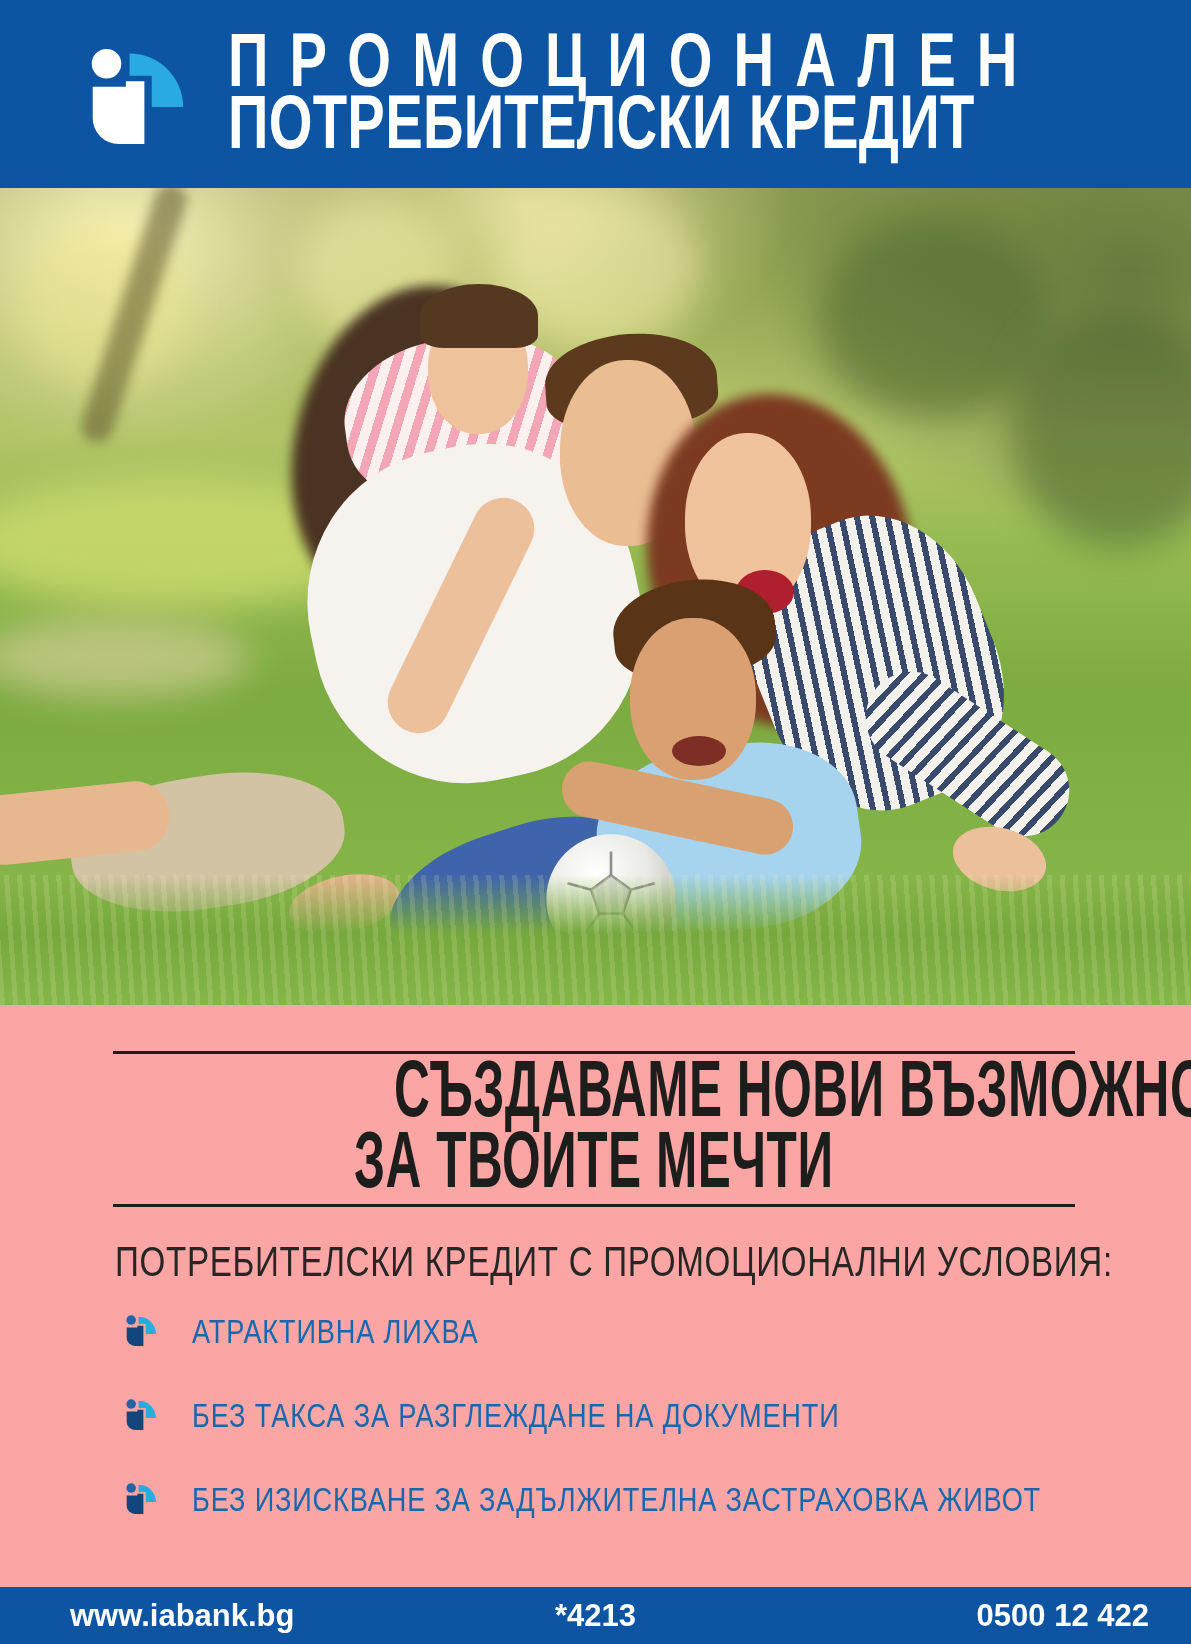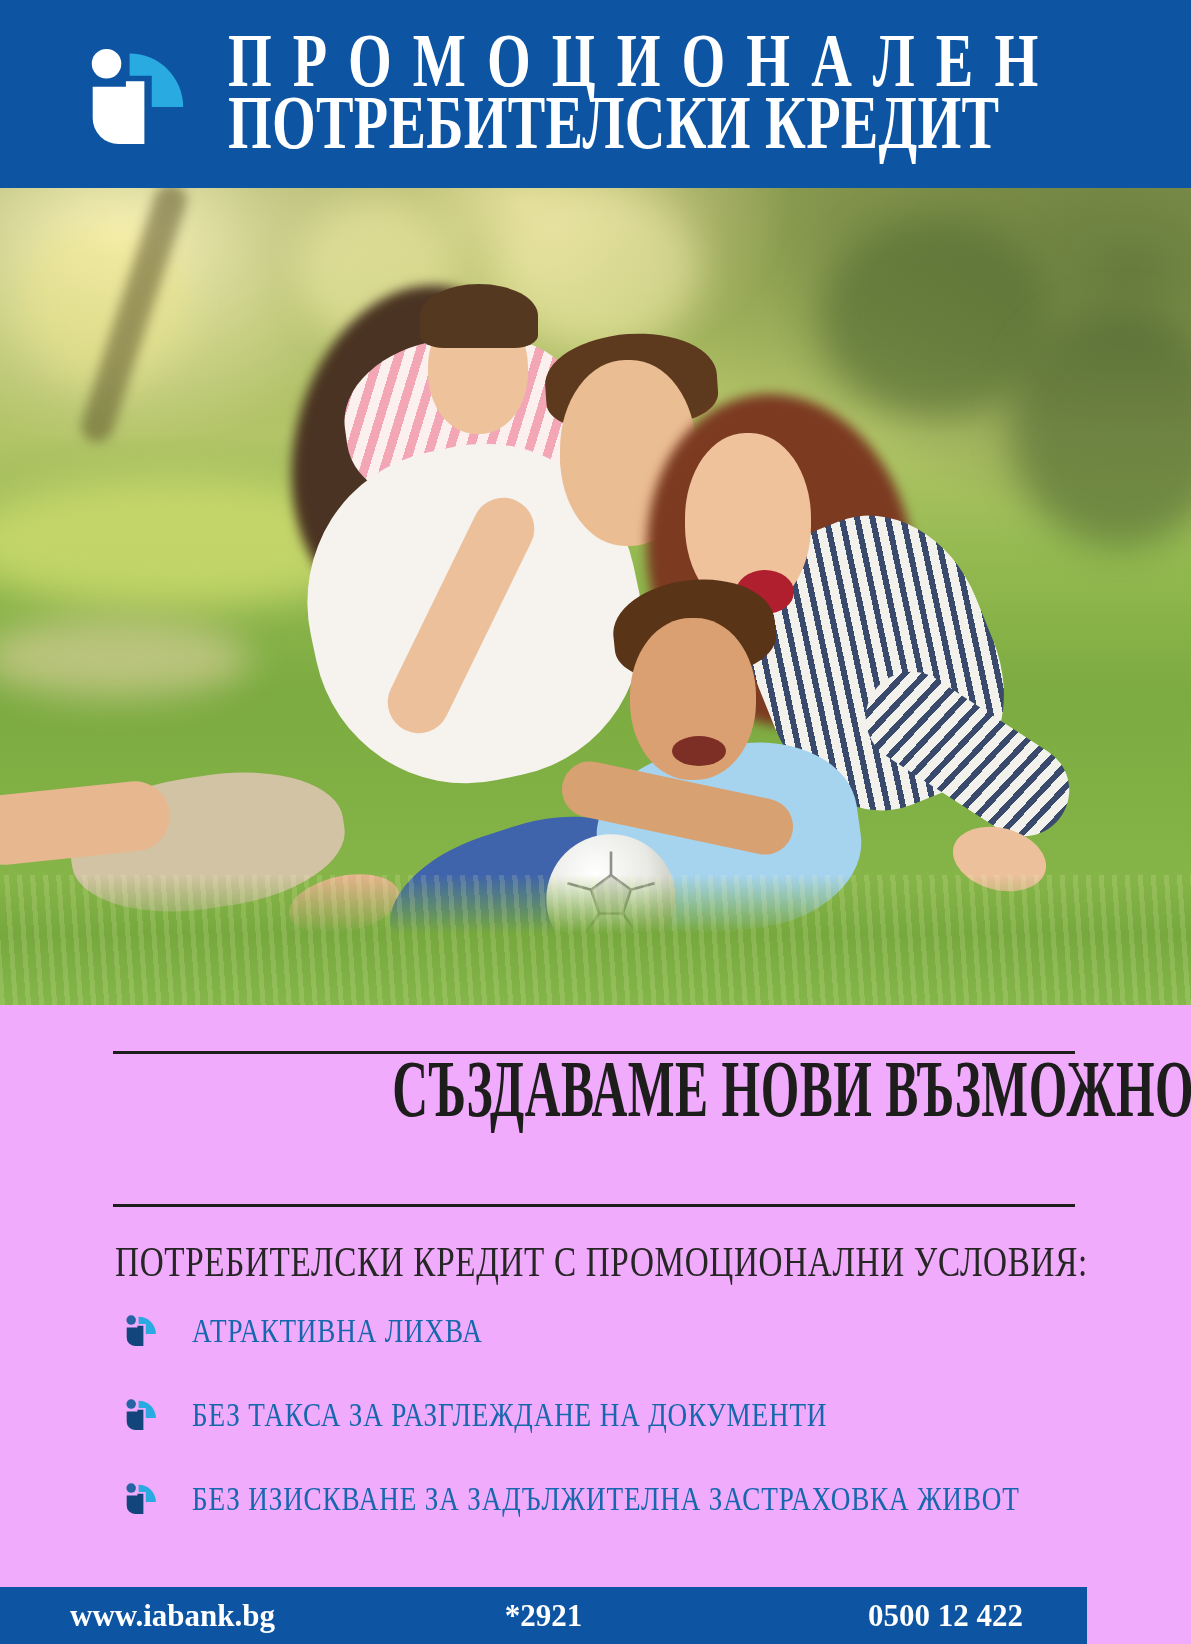--- a/index.html
+++ b/index.html
@@ -9,21 +9,21 @@
     --icon-navy:#12457c;
     --icon-circle-blue:#2563a5;
     --heading-black:#1d1d1b;
   }
   *{box-sizing:border-box;}
   html,body{margin:0;padding:0;}
   body{
     width:1191px;height:1644px;overflow:hidden;background:#ffffff;
     font-family:"Liberation Sans","DejaVu Sans",sans-serif;
   }
-  .page{position:relative;width:1191px;height:1644px;background:#f0abfc;font-family:Liberation Serif, serif;}
+  .page{position:relative;width:1191px;height:1644px;background:#fca5a5;}
 
   
   .banner{position:absolute;left:0;top:0;width:1191px;height:188px;background:var(--primary-blue);}
   .banner .logo{position:absolute;left:88px;top:48px;width:98px;height:96px;}
   .banner-text{position:absolute;left:228px;top:0;}
   .bt-line{position:absolute;left:0;white-space:nowrap;color:#fff;font-weight:bold;
            font-size:76px;line-height:76px;transform:scaleX(0.74);transform-origin:0 50%;}
   .bt-line1{top:22px;letter-spacing:0.375em;}
   .bt-line2{top:84px;letter-spacing:0.005em;}
 
@@ -66,22 +66,22 @@
 
   
   .benefit{position:absolute;left:126px;}
   .benefit .bicon{position:absolute;left:0;top:0;width:30px;height:31px;}
   .benefit .blabel{position:absolute;left:66px;top:-1px;color:var(--benefit-text-blue);}
   .benefit .blabel>span{display:inline-block;white-space:nowrap;font-size:34px;line-height:34px;
                         letter-spacing:0.03em;transform:scaleX(0.8);transform-origin:0 50%;}
   .benefit1{top:1315px;} .benefit2{top:1399px;} .benefit3{top:1483px;}
 
   
-  .footer{position:absolute;left:0;top:1587px;width:1087px;height:57px;background:var(--primary-blue);
-          display:flex;align-items:center;justify-content:space-between;padding:0 64px 0 70px;}
+  .footer{position:absolute;left:0;top:1587px;width:1191px;height:57px;background:var(--primary-blue);
+          display:flex;align-items:center;justify-content:space-between;padding:0 42px 0 70px;}
   .footer .f-item{color:#fff;font-weight:bold;font-size:31px;line-height:31px;white-space:nowrap;}
   .footer .f-center{position:absolute;left:50%;transform:translateX(-50%);}
 </style>
 </head>
 <body>
 
 <div class="page">
 
   <div class="banner">
     <svg class="logo" viewBox="0 0 100 104" aria-hidden="true">
@@ -149,20 +149,23 @@
       <path d="M50 32 L50 14 M65 43 L83 38 M59 61 L70 77 M41 61 L30 77 M35 43 L17 38" fill="none" stroke="#8f9089" stroke-width="2"></path>
       <path d="M50 32 L65 43 L59 61 L41 61 L35 43 Z" fill="#b8b9b1" opacity="0.45"></path>
     </svg>
     <div class="shape" style="left:560px;top:592px;width:235px;height:56px;background:#d8a172;border-radius:30px;transform:rotate(12deg);"></div>
   </div>
 
   <div class="rule rule-top"></div>
   <div class="headline-line hl1">
     <span>СЪЗДАВАМЕ НОВИ ВЪЗМОЖНОСТИ</span>
   </div>
+  <div class="headline-line hl2">
+    <span>ЗА ТВОИТЕ МЕЧТИ</span>
+  </div>
   <div class="rule rule-bottom"></div>
 
   <div class="subheadline">
     <span>ПОТРЕБИТЕЛСКИ КРЕДИТ С ПРОМОЦИОНАЛНИ УСЛОВИЯ:</span>
   </div>
 
   <div class="benefit benefit1">
     <svg class="bicon" viewBox="0 0 100 104" aria-hidden="true">
       <circle cx="17" cy="17" r="16" fill="#2563a5"></circle>
       <path d="M 42,6 A 58,58 0 0 1 100,64 L 66,64 L 66,30 L 42,30 Z" fill="#29abe2"></path>
@@ -190,17 +193,17 @@
       <path d="M 42,6 A 58,58 0 0 1 100,64 L 66,64 L 66,30 L 42,30 Z" fill="#29abe2"></path>
       <path d="M 2,42 L 38,42 L 38,36 L 58,36 L 58,104 L 30,104 A 28,28 0 0 1 2,76 Z" fill="#12457c"></path>
     </svg>
     <div class="blabel">
       <span>БЕЗ ИЗИСКВАНЕ ЗА ЗАДЪЛЖИТЕЛНА ЗАСТРАХОВКА ЖИВОТ</span>
     </div>
   </div>
 
   <div class="footer">
     <div class="f-item">www.iabank.bg</div>
-    <div class="f-item f-center">*2921</div>
+    <div class="f-item f-center">*4213</div>
     <div class="f-item">0500 12 422</div>
   </div>
 
 </div>
 
 </body></html>

